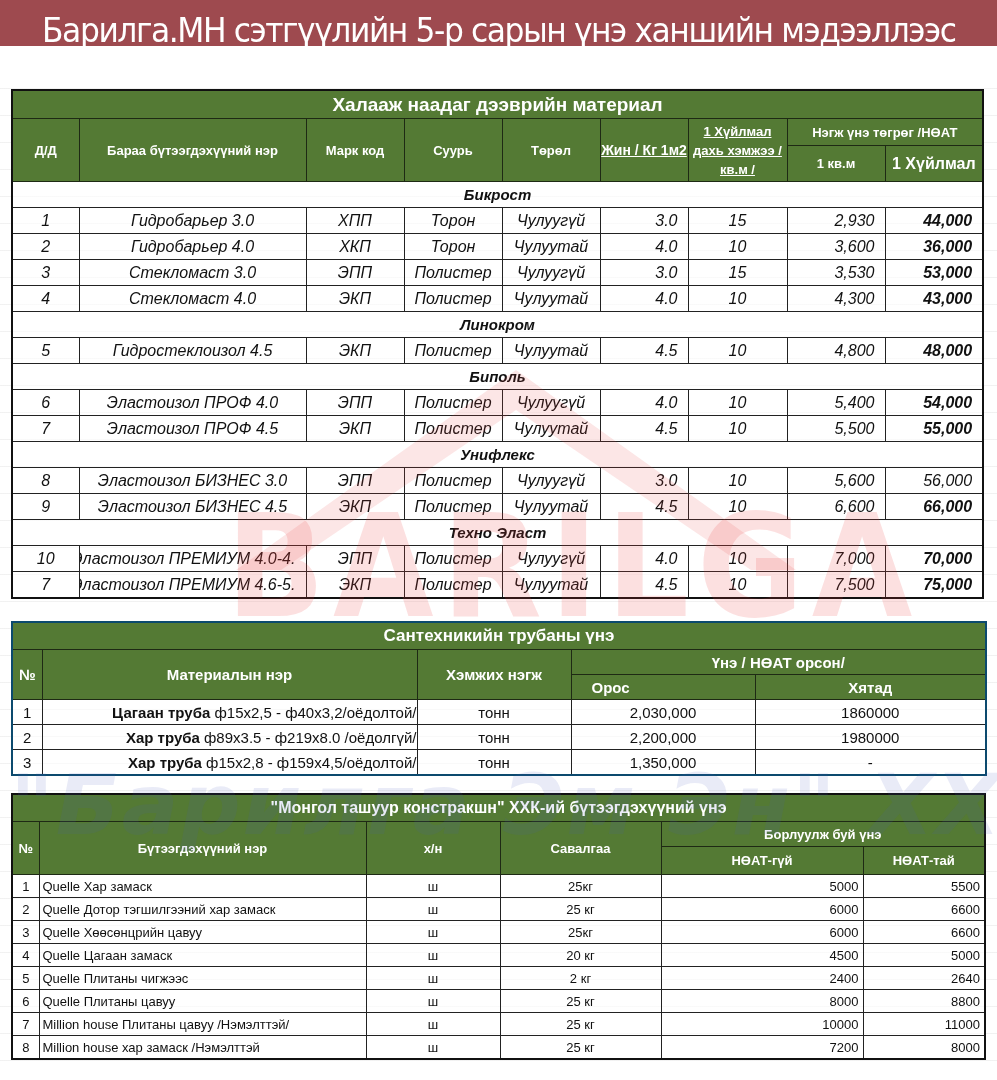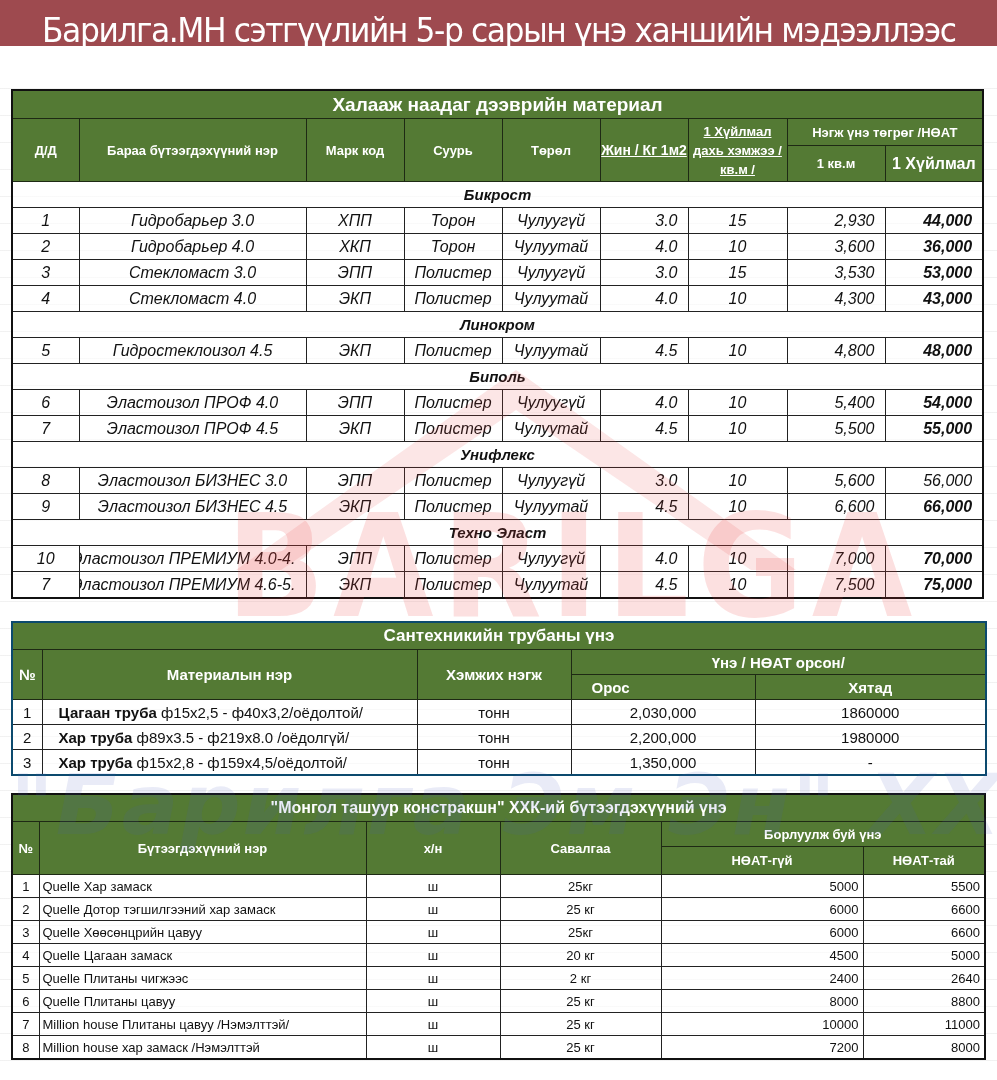--- a/index.html
+++ b/index.html
@@ -72,21 +72,21 @@
   
   #t2 { left: 11px; top: 621px; width: 974px; border: 2px solid #0c4a6e; }
   #t2 th {
     background: #547a34; color: #fff; font-weight: bold; font-size: 15px;
     border: 1px solid #1e2a14; text-align: center;
   }
   #t2 th.title { font-size: 17px; height: 26px; }
   #t2 th.left { text-align: left; padding-left: 20px; }
   #t2 td { font-size: 15px; height: 24px; border: 1px solid #222; background: rgba(255,255,255,0.55); }
   #t2 td.c { text-align: center; }
-  #t2 td.l { text-align: left; padding-left: 16px; }
+  #t2 td.l { text-align: right; padding-left: 16px; }
 
   
   #t3 { left: 11px; top: 793px; width: 973px; border: 2px solid #111; }
   #t3 th {
     background: #547a34; color: #fff; font-weight: bold; font-size: 13px;
     border: 1px solid #1e2a14; text-align: center;
   }
   #t3 th.title { font-size: 16px; height: 26px; }
   #t3 td { font-size: 13px; height: 22px; border: 1px solid #222; background: rgba(255,255,255,0.6); }
   #t3 td.c { text-align: center; }

